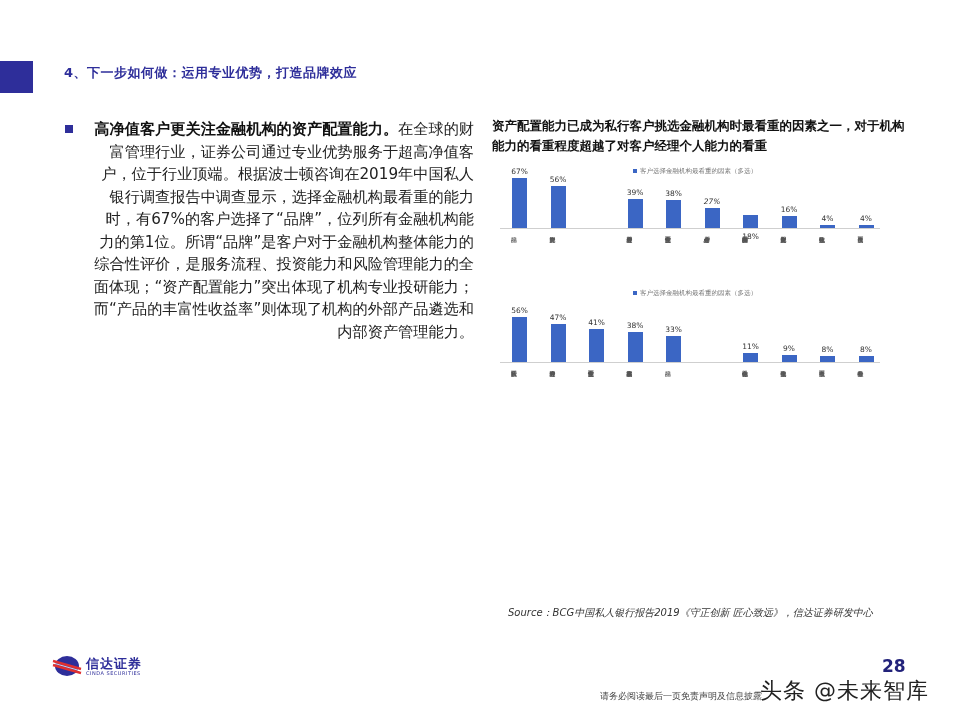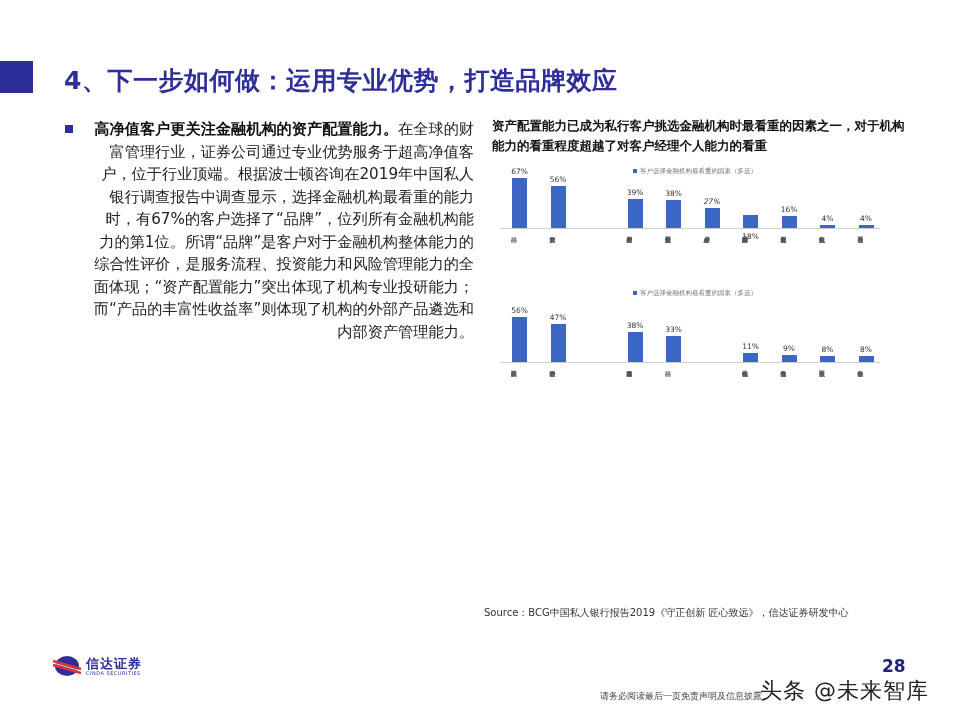--- a/index.html
+++ b/index.html
@@ -8,21 +8,21 @@
     background: #ffffff;
     font-family: "DejaVu Sans", "Liberation Sans", sans-serif;
     color: #222;
   }
   .title-block {
     position: absolute; left: 0; top: 61px; width: 33px; height: 32px;
     background: #2e2e9a;
   }
   .page-title {
     position: absolute; left: 64px; top: 64px;
-    font-size: 25px; font-weight: bold; color: #2e2e9a; letter-spacing: 0.5px;
+    font-size: 13px; font-weight: bold; color: #2e2e9a; letter-spacing: 0.5px;
     white-space: nowrap;
   }
   .body-text {
     position: absolute; left: 64px; top: 118px; width: 410px;
     font-size: 15.2px; line-height: 22.5px; color: #222; text-align: right;
   }
   .bullet {
     position: relative; padding-left: 27px; margin-bottom: 6px;
   }
   .bullet-square {
@@ -58,22 +58,22 @@
   .bar-val {
     position: absolute; left: 0; width: 39px; text-align: center;
     font-size: 7.5px; color: #333;
   }
   .bar-cat {
     position: absolute; left: 10px; top: 3px;
     writing-mode: vertical-rl; font-size: 5.8px; line-height: 7px; color: #555;
     height: 44px; overflow: hidden;
   }
   .source {
-    position: absolute; left: 484px; top: 606px;
-    font-size: 10px; color: #333; white-space: nowrap;
+    position: absolute; left: 508px; top: 606px;
+    font-size: 10px; font-style: italic; color: #333; white-space: nowrap;
   }
   .logo {
     position: absolute; left: 52px; top: 655px; width: 130px; height: 22px;
   }
   .logo-icon { position: absolute; left: 0; top: 0; }
   .logo-cn {
     position: absolute; left: 34px; top: 0; font-size: 13px; font-weight: bold; color: #2e2e9a;
     letter-spacing: 1px;
   }
   .logo-en {
@@ -159,20 +159,25 @@
     <div class="axis" style="top: 78px;"></div>
     <div class="bar-col" style="left: 0px; top: 0px; height: 130px;">
       <div class="bar-val" style="top: 22.2px;">56%</div>
       <div class="bar" style="top: 33.2px; height: 44.8px; background: rgb(59, 102, 196);"></div>
       <div class="bar-cat" style="top: 82px;">私行团队素质</div>
     </div>
     <div class="bar-col" style="left: 38.5px; top: 0px; height: 130px;">
       <div class="bar-val" style="top: 29.4px;">47%</div>
       <div class="bar" style="top: 40.4px; height: 37.6px; background: rgb(59, 102, 196);"></div>
       <div class="bar-cat" style="top: 82px;">客户经理专业能力</div>
+    </div>
+    <div class="bar-col" style="left: 77px; top: 0px; height: 130px;">
+      <div class="bar-val" style="top: 34.2px;">41%</div>
+      <div class="bar" style="top: 45.2px; height: 32.8px; background: rgb(59, 102, 196);"></div>
+      <div class="bar-cat" style="top: 82px;">安全性私密性可信度</div>
     </div>
     <div class="bar-col" style="left: 115.5px; top: 0px; height: 130px;">
       <div class="bar-val" style="top: 36.6px;">38%</div>
       <div class="bar" style="top: 47.6px; height: 30.4px; background: rgb(59, 102, 196);"></div>
       <div class="bar-cat" style="top: 82px;">产品丰富度和收益率</div>
     </div>
     <div class="bar-col" style="left: 154px; top: 0px; height: 130px;">
       <div class="bar-val" style="top: 40.6px;">33%</div>
       <div class="bar" style="top: 51.6px; height: 26.4px; background: rgb(59, 102, 196);"></div>
       <div class="bar-cat" style="top: 82px;">品牌</div>

